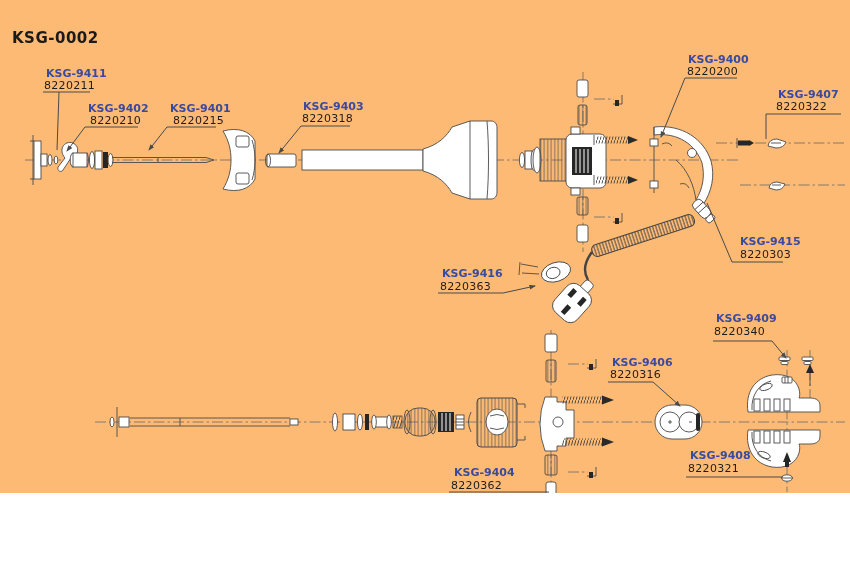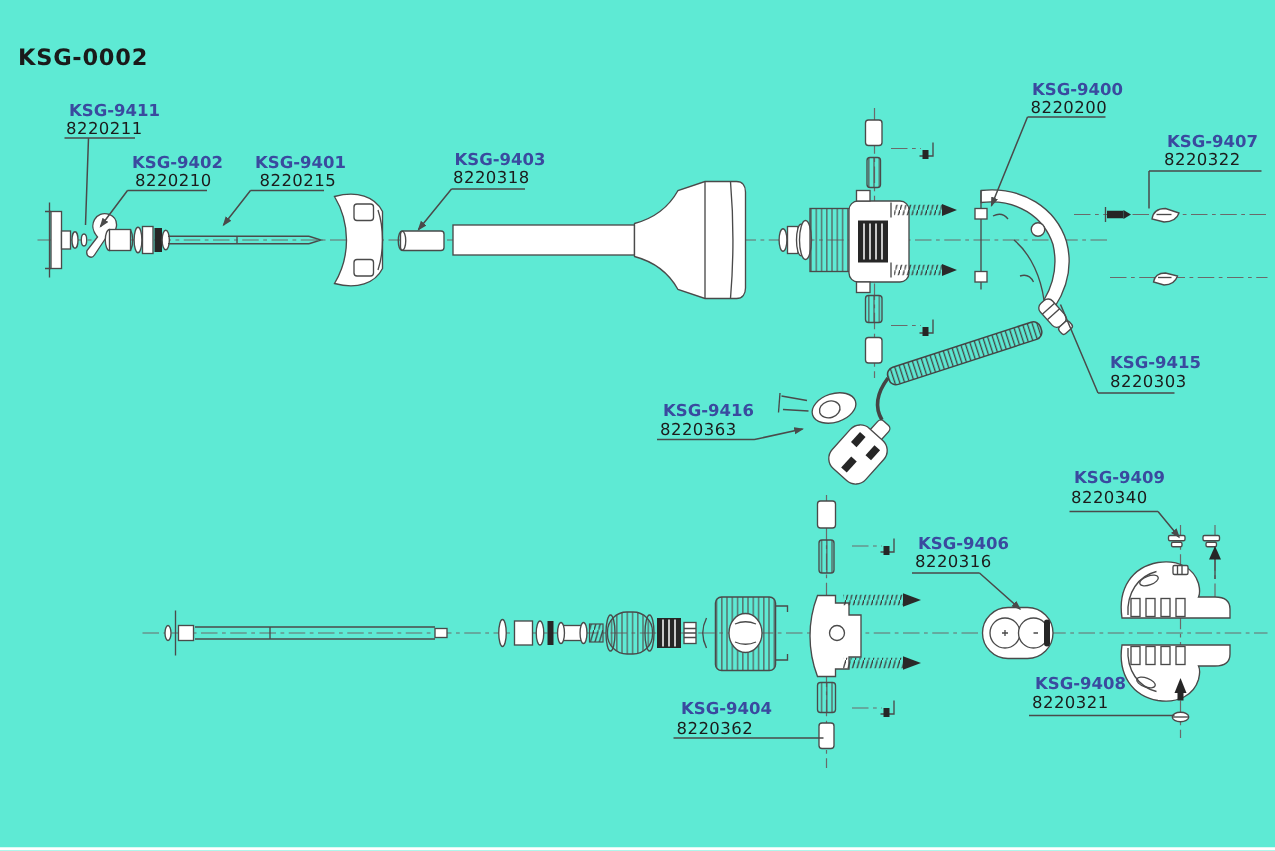--- a/index.html
+++ b/index.html
@@ -1,16 +1,16 @@
 <!DOCTYPE html>
 <html><head>
 <meta charset="utf-8">
 <style>
   html,body{margin:0;padding:0;background:#ffffff;}
-  .page{position:relative;width:850px;height:565px;background:#5eead4;overflow:hidden;
+  .page{position:relative;width:850px;height:493px;background:#fdba74;overflow:hidden;
         font-family:"DejaVu Sans","Liberation Sans",sans-serif;}
   svg{display:block;}
   text.title{font-size:15px;font-weight:bold;fill:#1a1a1a;letter-spacing:.5px;}
   text.code{font-size:11px;font-weight:bold;fill:#3a4a9f;}
   text.num{font-size:11px;fill:#1c1c1c;letter-spacing:.3px;}
   .ln{stroke:#4a4a4a;stroke-width:.9;fill:none;}
   .lnw{stroke:#4a4a4a;stroke-width:.9;fill:#ffffff;}
   .cl{stroke:#6a6a6a;stroke-width:.8;fill:none;stroke-dasharray:11 3 2.5 3;}
   .leader{stroke:#4a4a4a;stroke-width:1;fill:none;}
   .dk{fill:#262626;stroke:none;}

